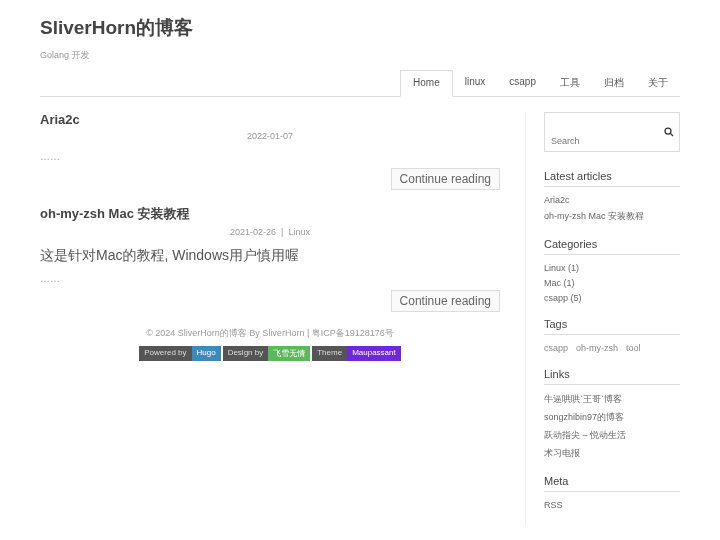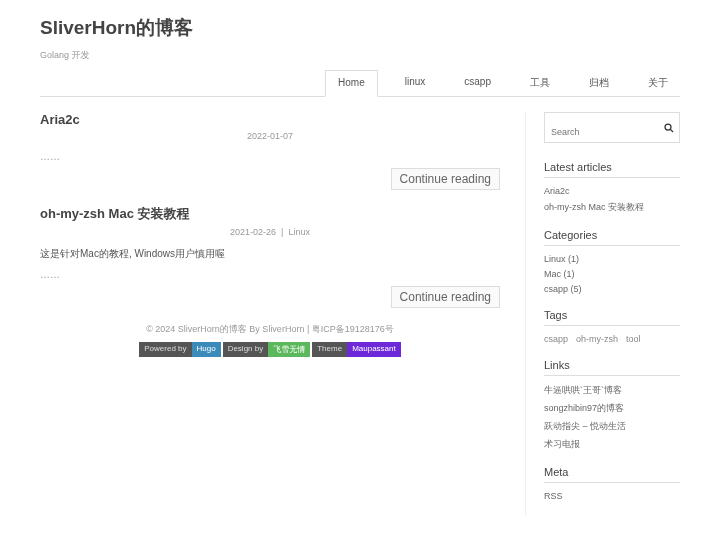--- a/index.html
+++ b/index.html
@@ -1,45 +1,45 @@
 <!DOCTYPE html>
 <html><head>
 <meta charset="utf-8">
 <style>
 * { margin: 0; padding: 0; box-sizing: border-box; }
 body { font-family: -apple-system, "Helvetica Neue", Arial, sans-serif; font-size: 11px; color: #555; background: #fff; }
 .container { width: 720px; margin: 0 auto; padding: 15px 40px 20px; }
 .header { margin-bottom: 8px; }
 .site-title { font-size: 19px; font-weight: bold; color: #444; margin-bottom: 8px; }
 .tagline { font-size: 9px; color: #999; }
-.nav { display: flex; justify-content: flex-end; gap: 15px; border-bottom: 1px solid #ddd; margin-bottom: 15px; }
+.nav { display: flex; justify-content: flex-end; gap: 0; border-bottom: 1px solid #ddd; margin-bottom: 15px; }
 .nav-item { padding: 6px 12px; font-size: 10px; color: #555; cursor: pointer; }
 .nav-item.active { border: 1px solid #ddd; border-bottom: 1px solid #fff; margin-bottom: -1px; background: #fff; }
 .layout { display: flex; gap: 25px; }
 .main { flex: 1; }
 .article { margin-bottom: 15px; }
 .article-title { font-size: 13px; font-weight: bold; color: #444; margin-bottom: 4px; }
 .article-meta { font-size: 9px; color: #999; margin-bottom: 10px; text-align: center; }
 .article-meta a { color: #999; text-decoration: none; }
-.article-excerpt { font-size: 10px; color: #555; margin-bottom: 8px; }
+.article-excerpt { font-size: 14px; color: #555; margin-bottom: 8px; }
 .article-more { font-size: 10px; color: #999; margin-bottom: 6px; }
 .readmore { text-align: right; }
 .readmore-btn { display: inline-block; padding: 3px 8px; font-size: 12px; color: #666; border: 1px solid #ddd; background: #fafafa; cursor: pointer; }
 .footer { text-align: center; margin-top: 12px; }
 .copyright { font-size: 9px; color: #999; margin-bottom: 6px; }
 .badges { display: flex; justify-content: center; gap: 2px; }
 .badge { display: flex; font-size: 8px; }
 .badge-label { background: #555; color: #ddd; padding: 2px 5px; }
 .badge-value { color: #fff; padding: 2px 5px; }
 .badge.hugo .badge-value { background: #3b8bba; }
 .badge.design .badge-value { background: #5cb85c; }
 .badge.theme .badge-value { background: #6d28d9; }
 .sidebar { width: 155px; border-left: 1px solid #eee; padding-left: 18px; }
 .search-wrap { position: relative; margin-bottom: 18px; }
-.search-input { width: 100%; padding: 14px 22px 5px 6px; font-size: 9px; border: 1px solid #ddd; color: #999; }
+.search-input { width: 100%; padding: 23px 22px 5px 6px; font-size: 9px; border: 1px solid #ddd; color: #999; }
 .search-icon { position: absolute; right: 5px; top: 50%; transform: translateY(-50%); width: 12px; height: 12px; }
 .widget { margin-bottom: 15px; }
 .widget-title { font-size: 11px; font-weight: normal; color: #444; border-bottom: 1px solid #ddd; padding-bottom: 4px; margin-bottom: 8px; }
 .widget-list { list-style: none; }
 .widget-list li { font-size: 9px; color: #666; margin-bottom: 5px; cursor: pointer; }
 .tag-list { display: flex; flex-wrap: wrap; gap: 8px; }
 .tag-list span { font-size: 9px; color: #888; cursor: pointer; }
 </style>
 </head>
 <body>

